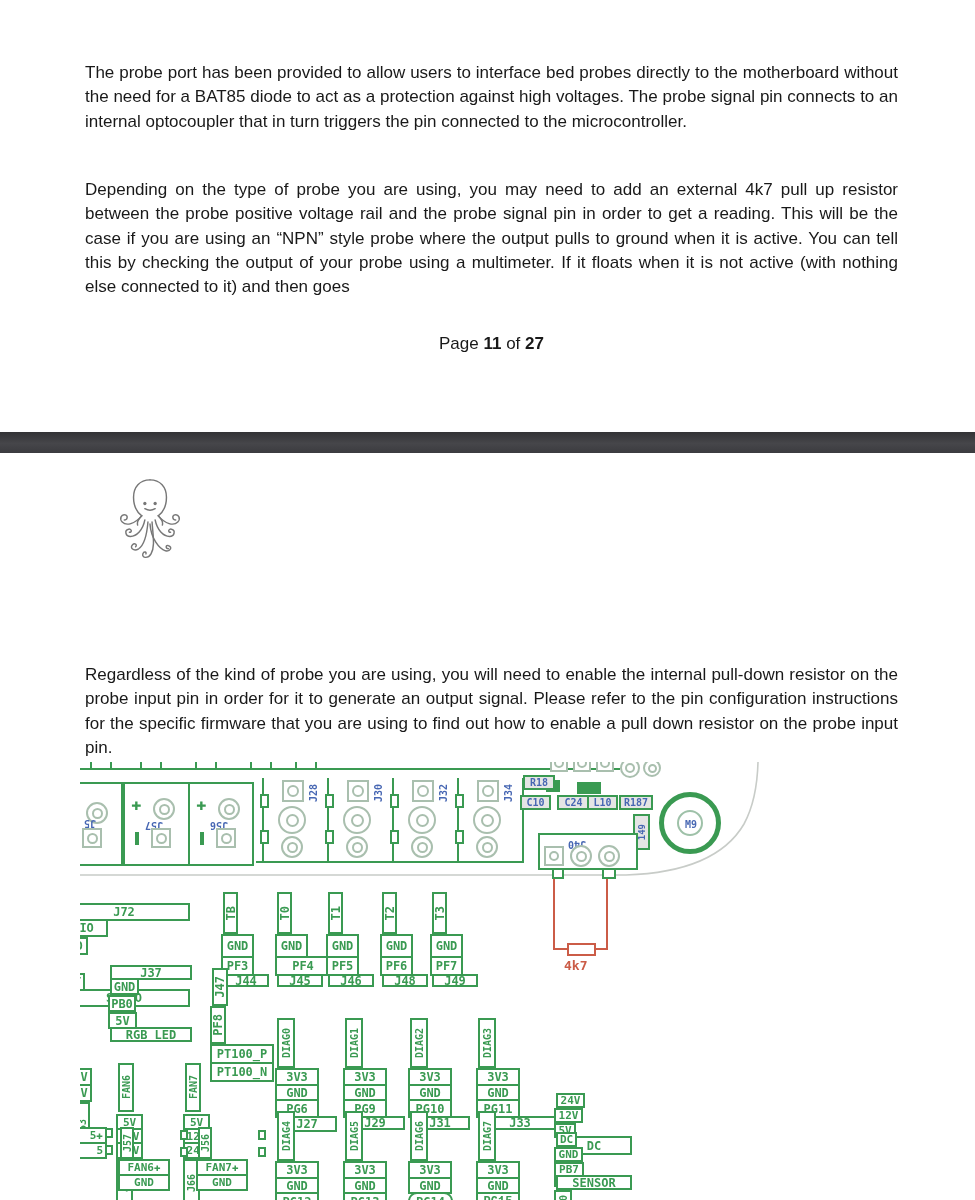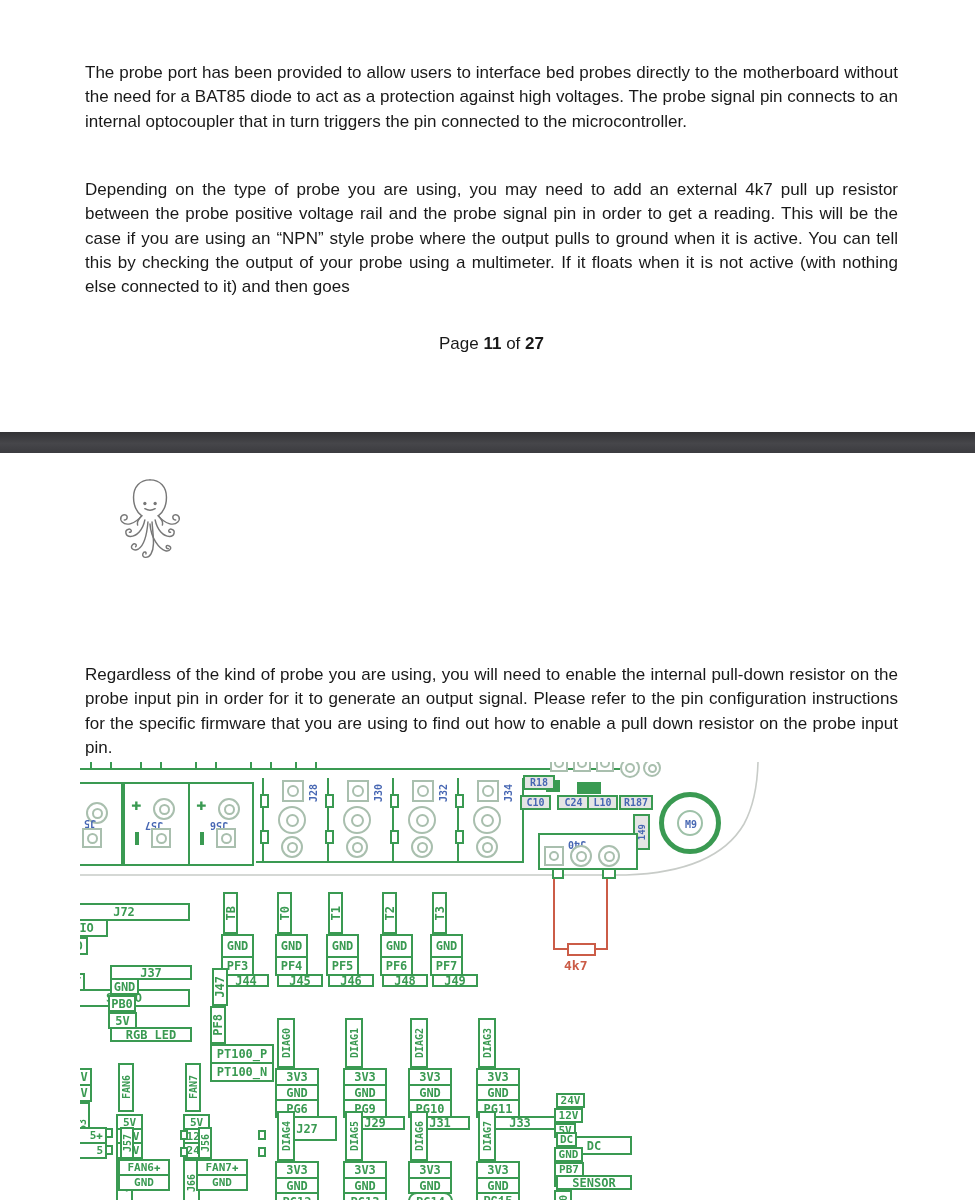--- a/index.html
+++ b/index.html
@@ -264,21 +264,21 @@
       </div>
       <div class="cell" style="width:46px;height:13px;">J44</div>
     </div>
     <div class="abs col" style="left:197px;top:130px;">
       <div class="row">
         <div class="cell" style="width:15px;height:42px;">
             <span class="vt">T0</span>
           </div>
         <div class="col">
           <div class="cell" style="width:33px;height:24px;">GND</div>
-          <div class="cell" style="width:33px;height:20px;">PF4</div>
+          <div class="cell" style="width:56px;height:20px;">PF4</div>
         </div>
       </div>
       <div class="cell" style="width:46px;height:13px;">J45</div>
     </div>
     <div class="abs col" style="left:248px;top:130px;">
       <div class="row">
         <div class="cell" style="width:15px;height:42px;">
             <span class="vt">T1</span>
           </div>
         <div class="col">
@@ -340,21 +340,21 @@
       <div class="row">
         <div class="cell" style="width:18px;height:50px;">
             <span class="vt" style="font-size:10px;">DIAG0</span>
           </div>
         <div class="col">
           <div class="cell" style="width:44px;height:18px;">3V3</div>
           <div class="cell" style="width:44px;height:17px;">GND</div>
           <div class="cell" style="width:44px;height:19px;">PG6</div>
         </div>
       </div>
-      <div class="cell" style="width:60px;height:25px;">J27</div>
+      <div class="cell" style="width:60px;height:16px;">J27</div>
     </div>
     <div class="abs col" style="left:265px;top:256px;">
       <div class="row">
         <div class="cell" style="width:18px;height:50px;">
             <span class="vt" style="font-size:10px;">DIAG1</span>
           </div>
         <div class="col">
           <div class="cell" style="width:44px;height:18px;">3V3</div>
           <div class="cell" style="width:44px;height:17px;">GND</div>
           <div class="cell" style="width:44px;height:19px;">PG9</div>

